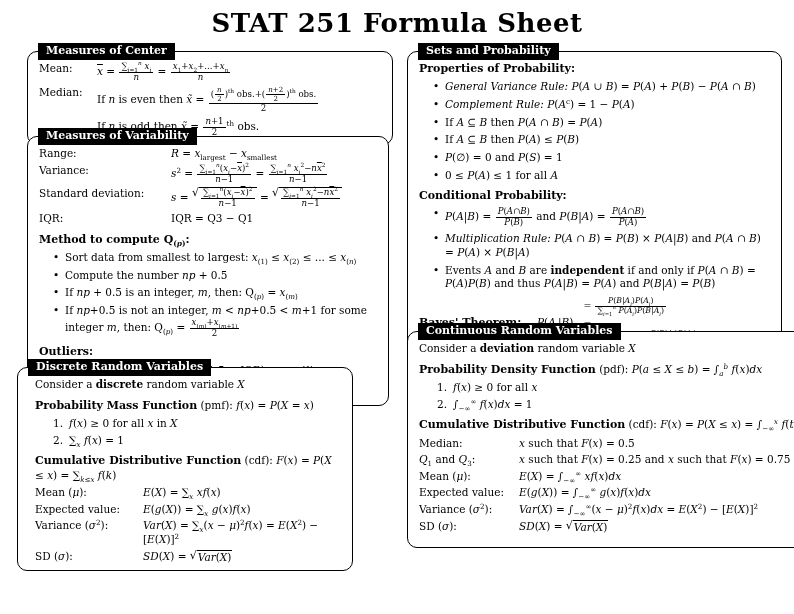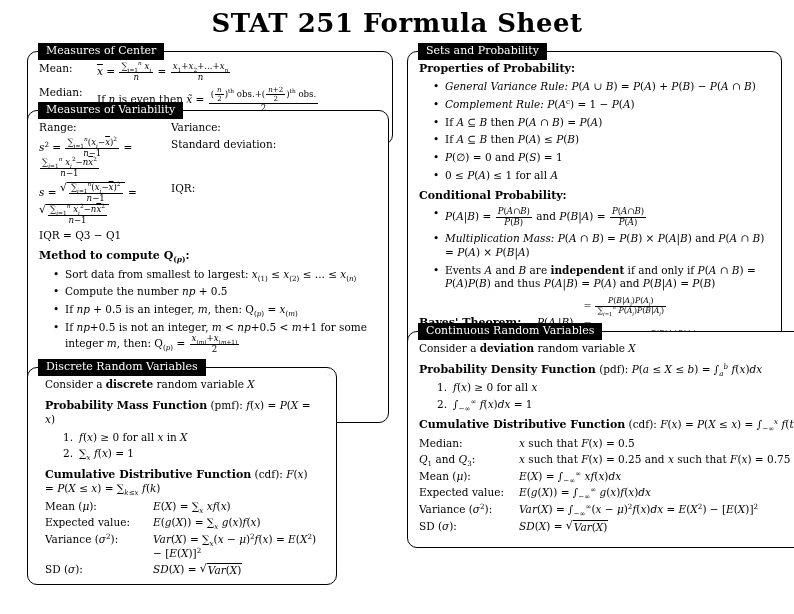--- a/index.html
+++ b/index.html
@@ -2,26 +2,26 @@
 <html><head>
 <meta charset="utf-8">
 <style>
   html,body{margin:0;padding:0;}
   body{width:794px;height:614px;position:relative;background:#ffffff;color:#000;
        font-family:"DejaVu Serif","Liberation Serif",serif;overflow:hidden;}
   .page-title{position:absolute;top:8px;left:0;width:794px;text-align:center;
        font-size:26px;font-weight:bold;letter-spacing:0.5px;}
   .box{position:absolute;border:1.6px solid #000;border-radius:10px;background:#fff;
        padding:10px 11px 6px 11px;box-sizing:border-box;font-size:10.5px;line-height:1.3;}
-  .tab{position:absolute;top:-9px;left:10px;background:#000;color:#fff;font-weight:normal;
+  .tab{position:absolute;top:-9px;left:10px;background:#000;color:#fff;font-weight:bold;
        font-size:11px;padding:1px 8px 2px 8px;white-space:nowrap;}
   
   #box-center{left:27px;top:51px;width:366px;min-height:64px;}
-  #box-variability{left:27px;top:110px;width:362px;min-height:228px;}
-  #box-discrete{left:27px;top:367px;width:310px;min-height:185px;padding-left:17px;}
+  #box-variability{left:27px;top:136px;width:362px;min-height:228px;}
+  #box-discrete{left:17px;top:367px;width:336px;min-height:185px;padding-left:17px;}
   #box-sets{left:407px;top:51px;width:375px;min-height:267px;}
   #box-continuous{left:407px;top:331px;width:449px;min-height:217px;}
   
   .rowgrid{display:grid;row-gap:3px;}
   .rowgrid .lbl{padding-right:6px;}
   #box-center .rowgrid{grid-template-columns:58px 1fr;}
   #box-variability .rowgrid{grid-template-columns:132px 1fr;}
   #box-discrete .rowgrid{grid-template-columns:108px 1fr;}
   #box-continuous .rowgrid{grid-template-columns:100px 1fr;}
   .subhead{font-weight:bold;font-size:11px;margin:7px 0 4px 0;}
@@ -79,20 +79,21 @@
           <span class="nu"><i>n</i>+1</span>
           <span class="de">2</span>
         </span><sup>th</sup> obs.</span>
   </div>
 </section>
 
 <section class="box" id="box-variability">
   <div class="tab">Measures of Variability</div>
   <div class="rowgrid">
     <span class="lbl">Range:</span>
+    <span class="val"><i>R</i> = <i>x</i><sub>largest</sub> − <i>x</i><sub>smallest</sub></span>
     <span class="lbl">Variance:</span>
     <span class="val"><i>s</i><sup>2</sup> = <span class="fr">
           <span class="nu">∑<sub><i>i</i>=1</sub><sup><i>n</i></sup>(<i>x</i><sub><i>i</i></sub>−<span class="ov"><i>x</i></span>)<sup>2</sup></span>
           <span class="de"><i>n</i>−1</span>
         </span> = <span class="fr">
           <span class="nu">∑<sub><i>i</i>=1</sub><sup><i>n</i></sup> <i>x</i><sub><i>i</i></sub><sup>2</sup>−<i>n</i><span class="ov"><i>x</i></span><sup>2</sup></span>
           <span class="de"><i>n</i>−1</span>
         </span></span>
     <span class="lbl">Standard deviation:</span>
     <span class="val"><i>s</i> = <span class="sq">
@@ -203,21 +204,21 @@
     <span class="bt"><i>P</i>(<i>A</i>|<i>B</i>) = <span class="fr">
           <span class="nu"><i>P</i>(<i>A</i>∩<i>B</i>)</span>
           <span class="de"><i>P</i>(<i>B</i>)</span>
         </span> and <i>P</i>(<i>B</i>|<i>A</i>) = <span class="fr">
           <span class="nu"><i>P</i>(<i>A</i>∩<i>B</i>)</span>
           <span class="de"><i>P</i>(<i>A</i>)</span>
         </span></span>
   </div>
   <div class="bullet">
     <span class="bm">•</span>
-    <span class="bt"><i>Multiplication Mass:</i> <i>P</i>(<i>A</i> ∩ <i>B</i>) = <i>P</i>(<i>B</i>) × <i>P</i>(<i>A</i>|<i>B</i>) and <i>P</i>(<i>A</i> ∩ <i>B</i>) = <i>P</i>(<i>A</i>) × <i>P</i>(<i>B</i>|<i>A</i>)</span>
+    <span class="bt"><i>Multiplication Rule:</i> <i>P</i>(<i>A</i> ∩ <i>B</i>) = <i>P</i>(<i>B</i>) × <i>P</i>(<i>A</i>|<i>B</i>) and <i>P</i>(<i>A</i> ∩ <i>B</i>) = <i>P</i>(<i>A</i>) × <i>P</i>(<i>B</i>|<i>A</i>)</span>
   </div>
   <div class="bullet">
     <span class="bm">•</span>
     <span class="bt">Events <i>A</i> and <i>B</i> are <b>independent</b> if and only if <i>P</i>(<i>A</i> ∩ <i>B</i>) = <i>P</i>(<i>A</i>)<i>P</i>(<i>B</i>) and thus <i>P</i>(<i>A</i>|<i>B</i>) = <i>P</i>(<i>A</i>) and <i>P</i>(<i>B</i>|<i>A</i>) = <i>P</i>(<i>B</i>)</span>
   </div>
   <div class="bayes">
     <span class="blbl">Bayes' Theorem:</span>
     <span class="blhs"><i>P</i>(<i>A</i><sub><i>i</i></sub>|<i>B</i>)</span>
     <span class="bayes-stack">
       <span>= <span class="fr">

